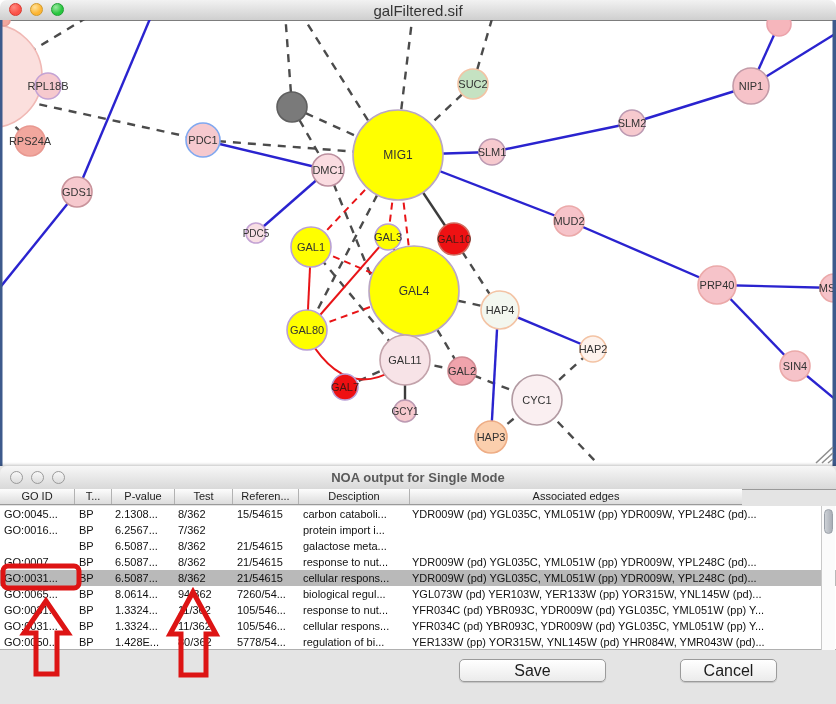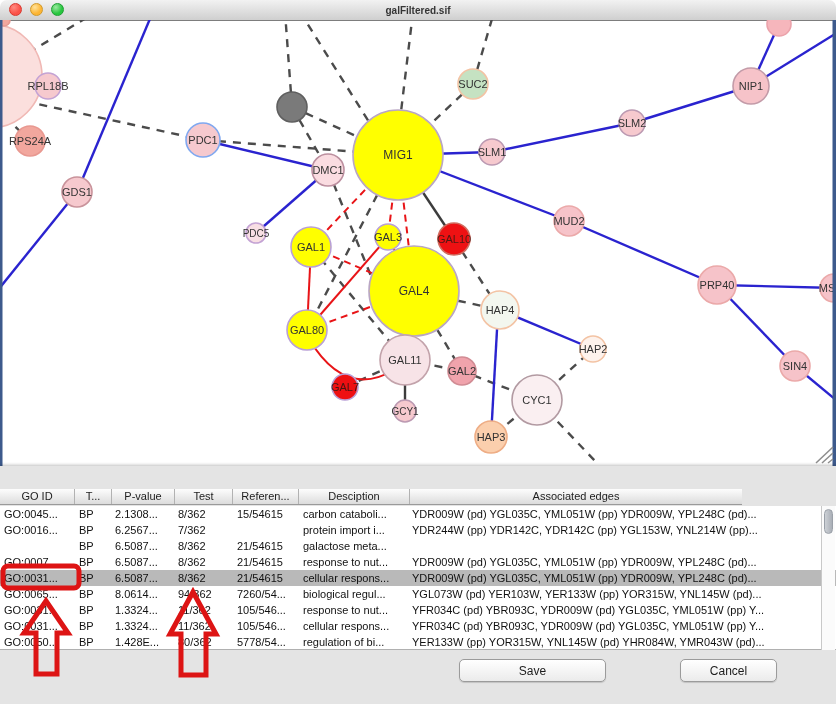--- a/index.html
+++ b/index.html
@@ -4,21 +4,21 @@
 <style>
   html,body{margin:0;padding:0;}
   body{width:836px;height:704px;position:relative;overflow:hidden;background:#e9e9e9;
        font-family:"Liberation Sans","DejaVu Sans",sans-serif;}
   
   .net-window{position:absolute;left:0;top:0;width:836px;height:466px;background:#ffffff;}
   .titlebar{position:absolute;left:0;top:0;width:100%;height:20px;
             background:linear-gradient(#f2f2f2,#cfcfcf);
             border-bottom:1px solid #7d7d7d;border-radius:7px 7px 0 0;
             display:flex;align-items:center;justify-content:center;}
-  .titlebar .title{font-size:10px;font-weight:bold;color:#353535;}
+  .titlebar .title{font-size:15px;font-weight:normal;color:#353535;}
   .lights{position:absolute;left:9px;top:3px;display:flex;gap:8px;}
   .light{width:13px;height:13px;border-radius:50%;box-sizing:border-box;}
   .light.close{background:radial-gradient(circle at 35% 30%,#ff8a80,#fb5249 60%);border:1px solid #d8382f;}
   .light.min{background:radial-gradient(circle at 35% 30%,#ffe29a,#fdb534 60%);border:1px solid #d0992a;}
   .light.zoom{background:radial-gradient(circle at 35% 30%,#9ce8a0,#28c63f 60%);border:1px solid #1d9e31;}
   .net-canvas{position:absolute;left:0;top:20px;}
   
   .noa-window{position:absolute;left:0;top:466px;width:836px;height:238px;background:#e4e4e4;
               box-shadow:0 -1px 3px rgba(0,0,0,0.25);}
   .noa-titlebar{position:absolute;left:0;top:0;width:100%;height:23px;
@@ -41,21 +41,21 @@
   .trow{display:flex;height:16px;line-height:16px;}
   .trow.selected{background:#b9b9b9;}
   .tcell{font-size:11px;color:#111;white-space:nowrap;overflow:hidden;box-sizing:border-box;
          flex:0 0 auto;}
   .tcell:last-child{flex:1 1 auto;}
   .scrollbar{position:absolute;right:1px;top:40px;width:14px;height:144px;background:#fbfbfb;
              border-left:1px solid #c9c9c9;box-sizing:border-box;}
   .thumb{position:absolute;left:2px;top:3px;width:9px;height:25px;border-radius:5px;
          background:linear-gradient(90deg,#cdd1d6,#a9aeb6);border:1px solid #9aa0a8;box-sizing:border-box;}
   .btn{position:absolute;height:21px;border:1px solid #9b9b9b;border-radius:5px;
-       background:linear-gradient(#ffffff,#ebebeb);font-size:12px;color:#1c1c1c;
+       background:linear-gradient(#ffffff,#ebebeb);font-size:16px;color:#1c1c1c;
        font-family:"Liberation Sans",sans-serif;display:flex;align-items:center;justify-content:center;
        box-shadow:0 1px 1px rgba(0,0,0,0.15);text-align:right;}
   .btn-save{left:459px;top:193px;width:145px;}
   .btn-cancel{left:680px;top:193px;width:95px;}
   
   .overlay{position:absolute;left:0;top:0;pointer-events:none;z-index:60;}
 </style>
 </head>
 <body>
 
@@ -187,20 +187,28 @@
       <rect x="832.5" y="0" width="3.5" height="446" fill="#3d5a8c"></rect>
     </svg>
   <svg class="overlay" style="left:814px;top:446px;" width="22" height="20">
     <line x1="2" y1="17" x2="19" y2="1" stroke="#8d8d8d" stroke-width="1.5"></line>
     <line x1="8" y1="17" x2="19" y2="7" stroke="#8d8d8d" stroke-width="1.5"></line>
     <line x1="14" y1="17" x2="19" y2="13" stroke="#8d8d8d" stroke-width="1.5"></line>
   </svg>
 </div>
 
 <div class="noa-window">
+  <div class="noa-titlebar">
+    <div class="gray-lights">
+      <div class="gray-light"></div>
+      <div class="gray-light"></div>
+      <div class="gray-light"></div>
+    </div>
+    <span class="title">NOA output for Single Mode</span>
+  </div>
 
   <div class="tbl-header">
       <div class="hcell" style="width: 75px;">GO ID</div>
       <div class="hcell" style="width: 37px;">T...</div>
       <div class="hcell" style="width: 63px;">P-value</div>
       <div class="hcell" style="width: 58px;">Test</div>
       <div class="hcell" style="width: 66px;">Referen...</div>
       <div class="hcell" style="width: 111px;">Desciption</div>
       <div class="hcell" style="width: 411px;">Associated edges</div>
     </div>
@@ -214,21 +222,20 @@
         <div class="tcell" style="width: 111px; padding-left: 4px;">carbon cataboli...</div>
         <div class="tcell" style="width: 411px; padding-left: 2px;">YDR009W (pd) YGL035C, YML051W (pp) YDR009W, YPL248C (pd)...</div>
       </div>
       <div class="trow">
         <div class="tcell" style="width: 75px; padding-left: 4px;">GO:0016...</div>
         <div class="tcell" style="width: 37px; padding-left: 4px;">BP</div>
         <div class="tcell" style="width: 63px; padding-left: 3px;">6.2567...</div>
         <div class="tcell" style="width: 58px; padding-left: 3px;">7/362</div>
         <div class="tcell" style="width: 66px; padding-left: 4px; margin-top: 20px;">10/54615</div>
         <div class="tcell" style="width: 111px; padding-left: 4px;">protein import i...</div>
-        <div class="tcell" style="width: 411px; padding-left: 2px;">YDR244W (pp) YDR142C, YDR142C (pp) YGL153W, YNL214W (pp)...</div>
       </div>
       <div class="trow">
         <div class="tcell" style="width: 75px; padding-left: 4px; margin-top: 24px;">GO:0006...</div>
         <div class="tcell" style="width: 37px; padding-left: 4px;">BP</div>
         <div class="tcell" style="width: 63px; padding-left: 3px;">6.5087...</div>
         <div class="tcell" style="width: 58px; padding-left: 3px;">8/362</div>
         <div class="tcell" style="width: 66px; padding-left: 4px;">21/54615</div>
         <div class="tcell" style="width: 111px; padding-left: 4px;">galactose meta...</div>
       </div>
       <div class="trow">

